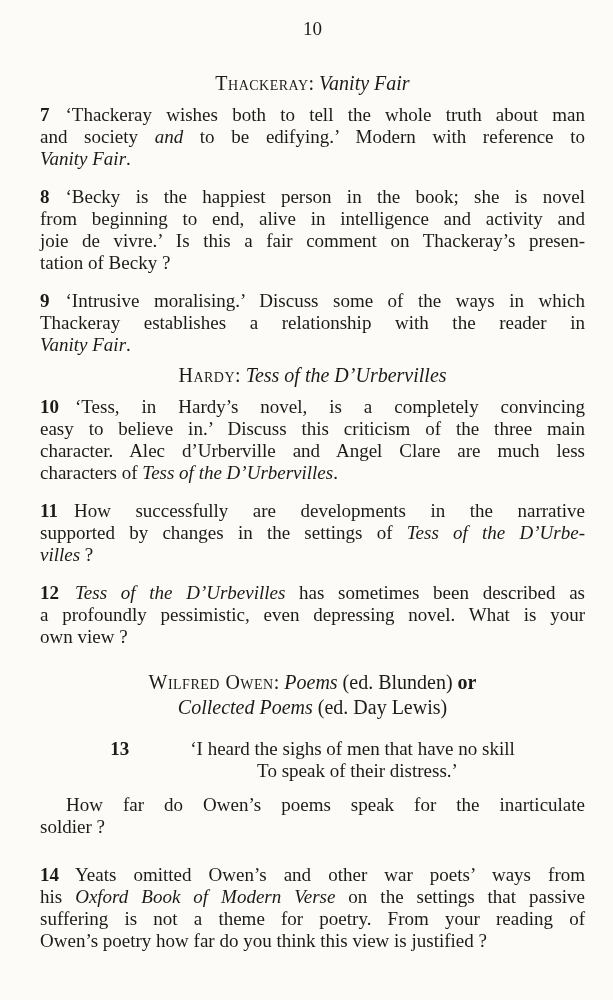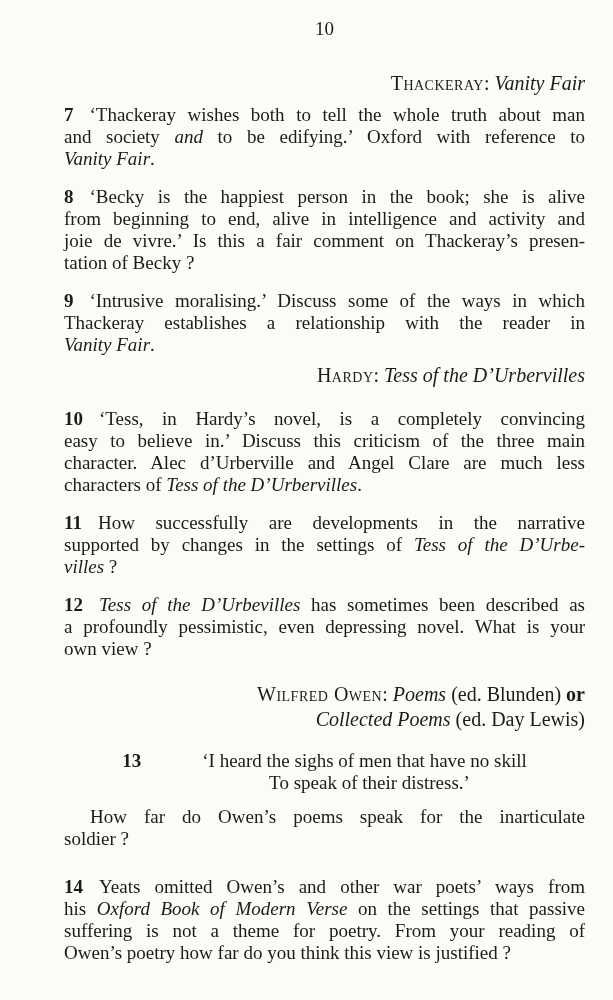--- a/index.html
+++ b/index.html
@@ -1,61 +1,61 @@
 <!DOCTYPE html>
 <html><head>
 <meta charset="utf-8">
 <style>
   html,body{margin:0;padding:0;background:#e8e8e6;}
   .page{
     width:613px;height:1000px;margin:0 auto;box-sizing:border-box;
     background:#fcfbf8;color:#1c1b18;
     font-family:"Liberation Serif","DejaVu Serif",serif;
     font-size:19px;line-height:22px;
-    padding:18px 28px 0 64px;
+    padding:18px 28px 0 40px;
     position:relative;overflow:hidden;
   }
   .page-number{text-align:center;margin:0 0 32px 0;}
   .block{margin:0 0 16px 0;}
   .block-h{text-align:center;font-size:20px;margin:0 0 10px 0;}
-  .block-h2{margin:2px 0 22px 0;}
+  .block-h2{margin:2px 0 10px 0;}
   .block-h3{margin:12px 0 18px 0;line-height:25px;}
   .q9{margin-bottom:8px;}
   .q12{margin-bottom:22px;}
   .verse{margin-bottom:12px;}
   .owen-para{margin-bottom:26px;}
   .q14{margin-bottom:0;}
   .line{min-height:22px;}
   .line.justify{text-align:justify;text-align-last:justify;}
   .line.justify.last{text-align-last:left;}
-  .line.center{text-align:right;}
+  .line.center{text-align:center;}
   .line.left{text-align:center;}
   .r-normal{font-style:normal;}
   .r-italic{font-style:italic;}
   .r-bold{font-weight:700;}
   .r-smallcaps{font-variant:small-caps;letter-spacing:0.5px;}
   .r-qnum{font-weight:700;margin-right:16px;}
   .r-gap{display:inline-block;}
 </style>
 </head>
 <body>
 
 <div class="page">
   <div class="page-number">10</div>
 
   <div class="block block-h">
       <div class="line center"><span class="r-smallcaps">Thackeray</span><span class="r-normal">: </span><span class="r-italic">Vanity Fair</span></div>
     </div>
   <div class="block">
       <div class="line justify"><span class="r-qnum">7</span><span class="r-normal">‘Thackeray wishes both to tell the whole truth about man</span></div>
-      <div class="line justify"><span class="r-normal">and society </span><span class="r-italic">and</span><span class="r-normal"> to be edifying.’ Oxford with reference to</span></div>
+      <div class="line justify"><span class="r-normal">and society </span><span class="r-italic">and</span><span class="r-normal"> to be edifying.’ Modern with reference to</span></div>
       <div class="line justify last"><span class="r-italic">Vanity Fair</span><span class="r-normal">.</span></div>
     </div>
   <div class="block">
-      <div class="line justify"><span class="r-qnum">8</span><span class="r-normal">‘Becky is the happiest person in the book; she is alive</span></div>
+      <div class="line justify"><span class="r-qnum">8</span><span class="r-normal">‘Becky is the happiest person in the book; she is novel</span></div>
       <div class="line justify"><span class="r-normal">from beginning to end, alive in intelligence and activity and</span></div>
       <div class="line justify"><span class="r-normal">joie de vivre.’ Is this a fair comment on Thackeray’s presen-</span></div>
       <div class="line justify last"><span class="r-normal">tation of Becky ?</span></div>
     </div>
   <div class="block q9">
       <div class="line justify"><span class="r-qnum">9</span><span class="r-normal">‘Intrusive moralising.’ Discuss some of the ways in which</span></div>
       <div class="line justify"><span class="r-normal">Thackeray establishes a relationship with the reader in</span></div>
       <div class="line justify last"><span class="r-italic">Vanity Fair</span><span class="r-normal">.</span></div>
     </div>
 

